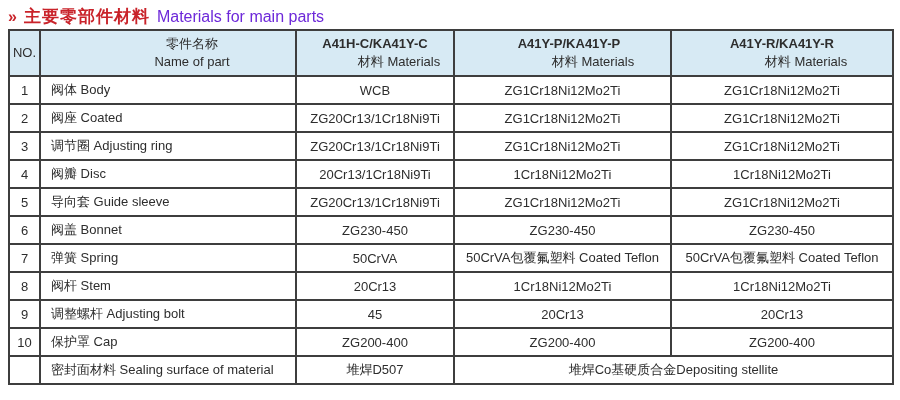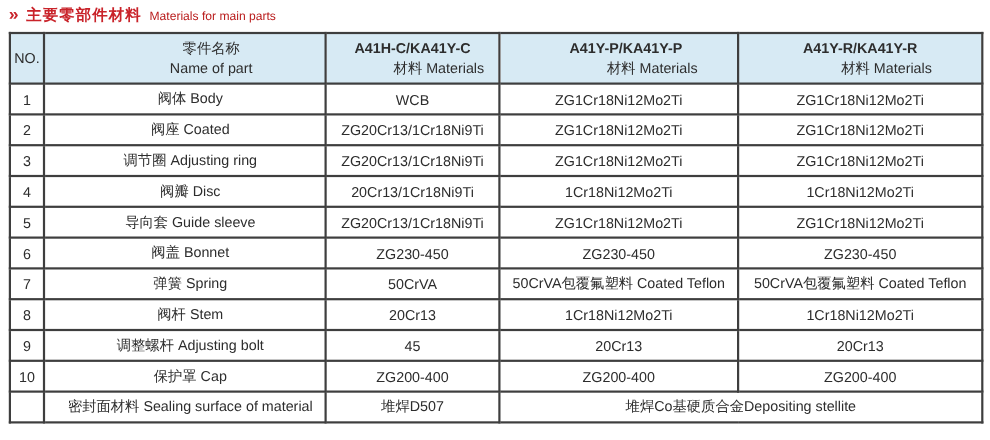--- a/index.html
+++ b/index.html
@@ -6,35 +6,35 @@
   body{
     width:900px;height:400px;background:#ffffff;
     font-family:"Liberation Sans","DejaVu Sans",sans-serif;
     color:#2d2d2d;overflow:hidden;
   }
   .title-row{
     display:flex;align-items:baseline;gap:7px;
     padding:5px 0 0 8px;height:26px;box-sizing:border-box;
   }
   .chev{font-size:16px;font-weight:bold;}
-  .title-zh{font-size:14px;font-weight:bold;letter-spacing:1px;}
-  .title-en{font-size:11px;color:#b91c1c;}
+  .title-zh{font-size:17px;font-weight:bold;letter-spacing:1px;}
+  .title-en{font-size:16px;color:#6d28d9;}
   table{
     border-collapse:collapse;table-layout:fixed;
     margin:3px 0 0 8px;width:884px;
   }
   th,td{
     border:2px solid #3e3e3e;
     font-size:13px;font-weight:normal;
     text-align:center;vertical-align:middle;
     padding:0;overflow:hidden;white-space:nowrap;
   }
   thead th{height:44px;line-height:1.35;}
   tbody td{height:26px;}
-  td.part{text-align:center;padding-left:10px;}
+  td.part{text-align:left;padding-left:10px;}
   .hdr-model{display:block;font-weight:bold;}
   .hdr-sub{display:block;margin-left:48px;}
 </style>
 </head>
 <body>
 
 <div class="title-row">
   <span class="chev" style="color: rgb(201, 35, 42);">»</span>
   <span class="title-zh" style="color: rgb(201, 35, 42);">主要零部件材料</span>
   <span class="title-en">Materials for main parts</span>

